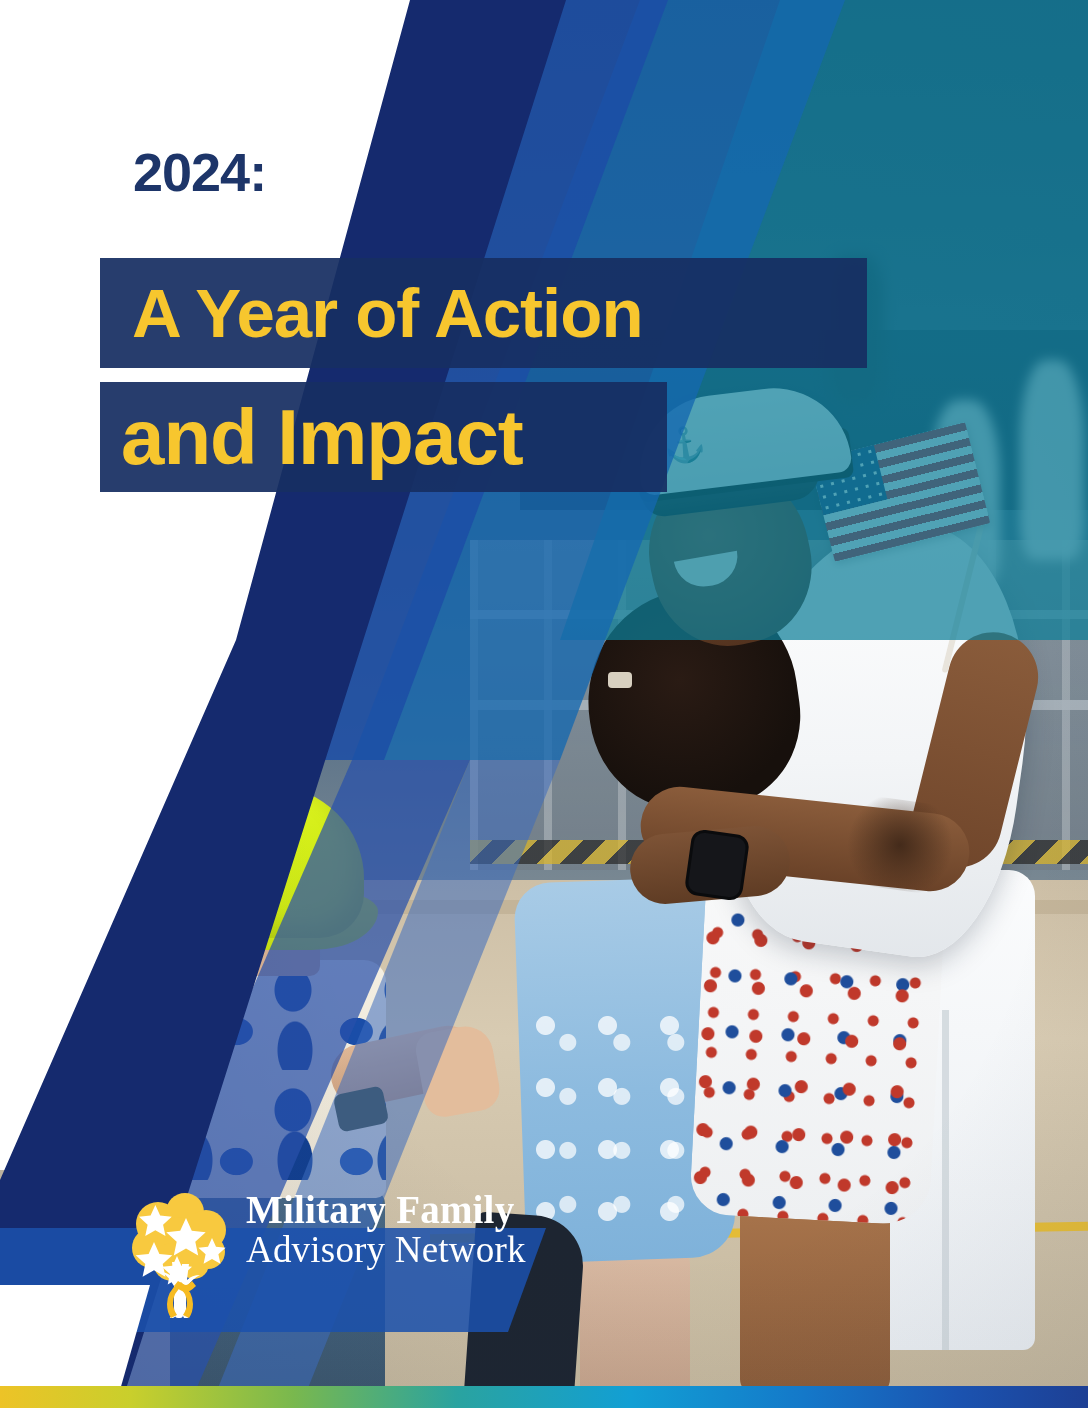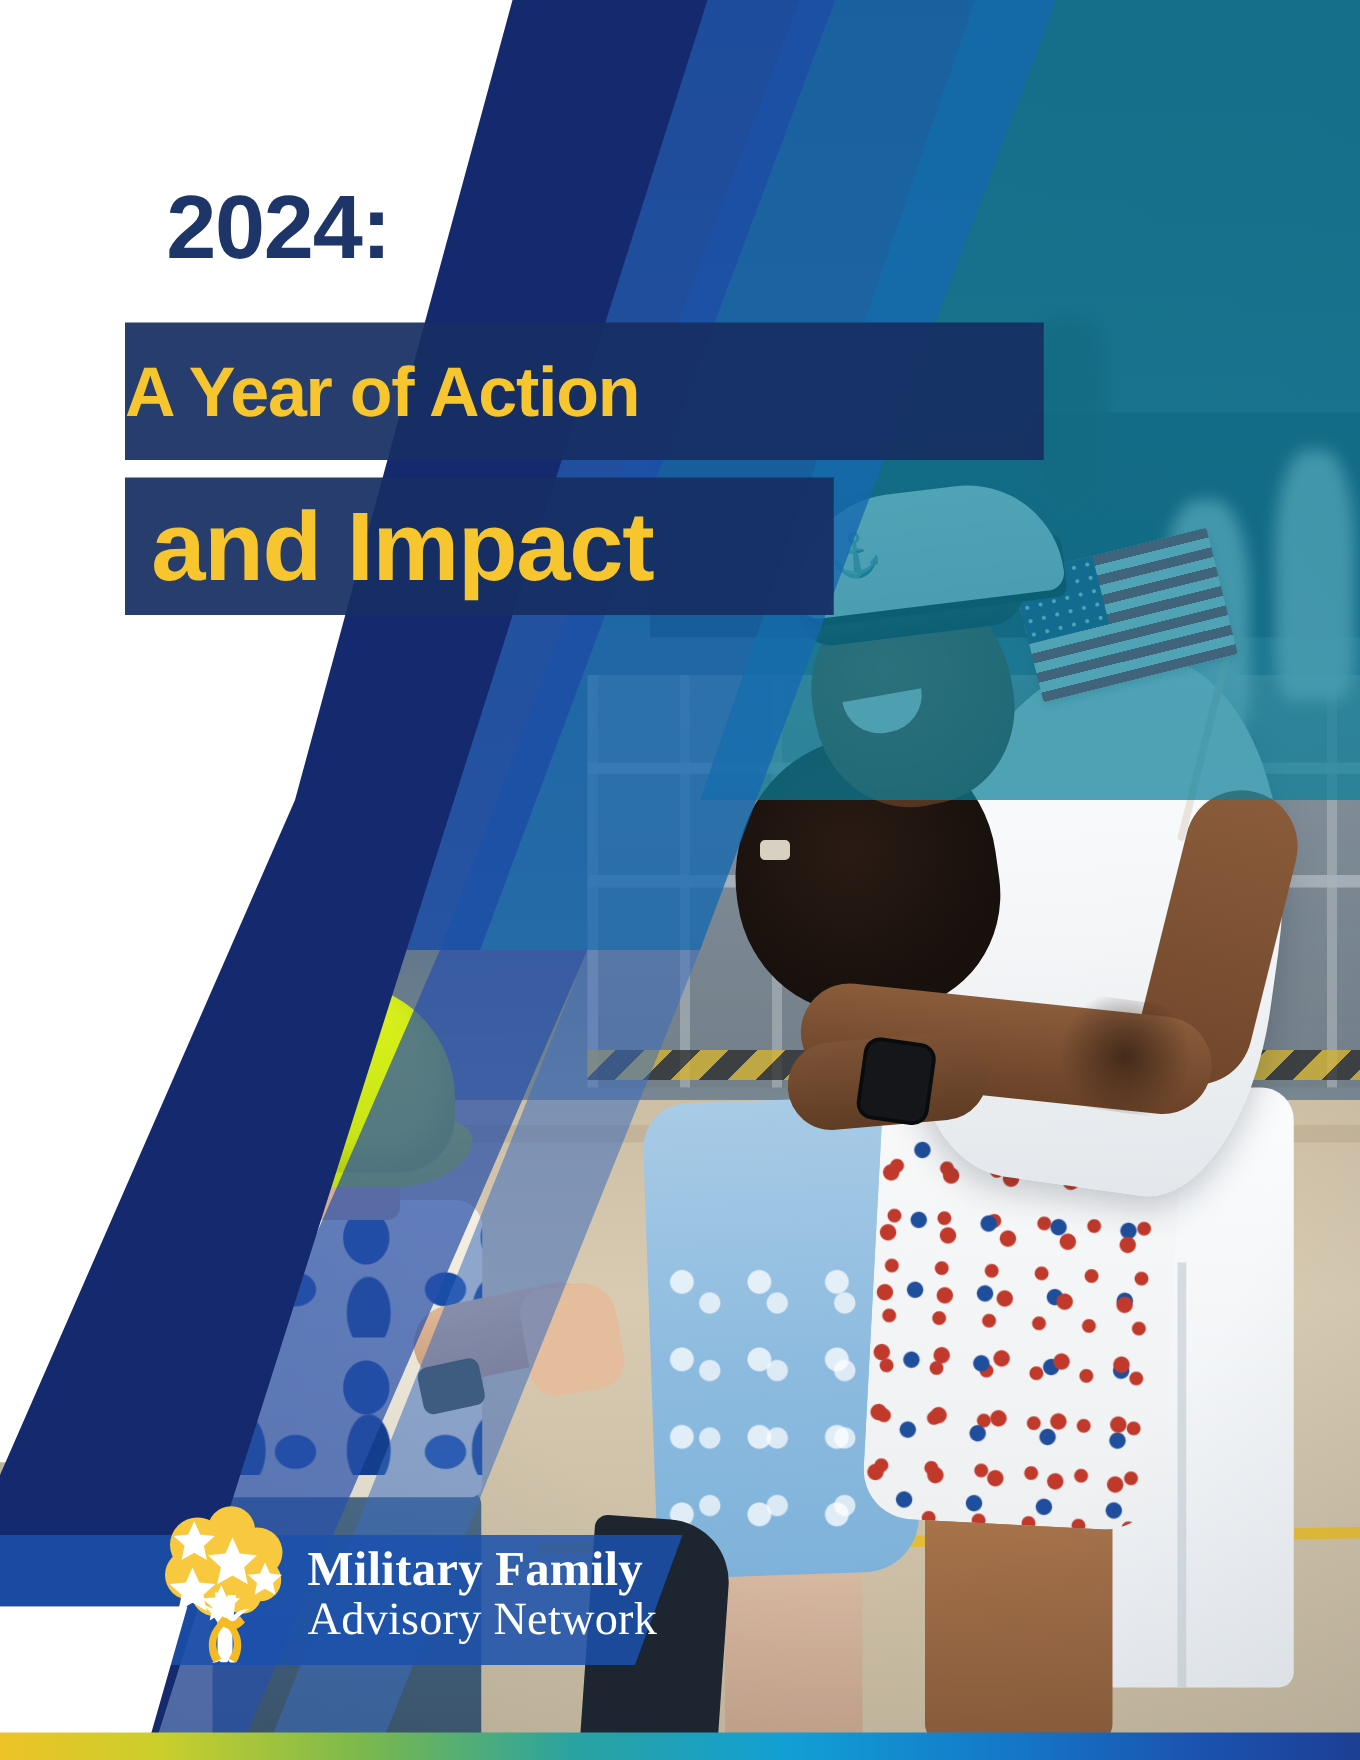--- a/index.html
+++ b/index.html
@@ -287,52 +287,52 @@
   }
   .white-wedge-bottom{
     position:absolute;left:0;top:0;width:1088px;height:1408px;
     background:#ffffff;
     clip-path:polygon(0 1285px, 150px 1285px, 120px 1390px, 0 1390px);
   }
 
   
   .title-year{
     position:absolute;left:133px;top:141px;
-    font-size:72px;font-weight:800;letter-spacing:-1px;
+    font-size:54px;font-weight:800;letter-spacing:-1px;
     color:#1d3569;
     font-family:"Liberation Sans",sans-serif;
   }
   .title-bar{
     position:absolute;
     background:rgba(23,46,98,.93);
     color:#f7c62e;
     font-weight:800;
     font-family:"Liberation Sans",sans-serif;
     display:flex;align-items:center;
     white-space:nowrap;
   }
   .title-bar-1{
     left:100px;top:258px;width:735px;height:110px;
-    font-size:56px;letter-spacing:-1px;
+    padding-left:32px;font-size:69px;letter-spacing:-1px;
   }
   .title-bar-2{
     left:100px;top:382px;width:546px;height:110px;
     padding-left:21px;font-size:78px;letter-spacing:-1px;
   }
 
   
   .logo-bar{
     position:absolute;left:0;top:1228px;width:1088px;height:104px;
     background:rgba(27,80,172,.86);
     clip-path:polygon(0 0, 546px 0, 508px 104px, 0 104px);
   }
   .logo-wrap{
     position:absolute;left:128px;top:1190px;
     width:400px;height:140px;
-    display:flex;align-items:flex-end;gap:14px;
+    display:flex;align-items:flex-start;gap:14px;
   }
   .logo-mark{
     position:relative;width:104px;height:128px;flex:none;
   }
   .logo-text{
     position:relative;padding-bottom:16px;
     font-family:"Liberation Serif",serif;color:#ffffff;line-height:1.0;
   }
   .logo-text .l1{font-size:39px;font-weight:700;letter-spacing:.2px;display:block;}
   .logo-text .l2{font-size:37px;font-weight:400;letter-spacing:.2px;display:block;margin-top:2px;}

